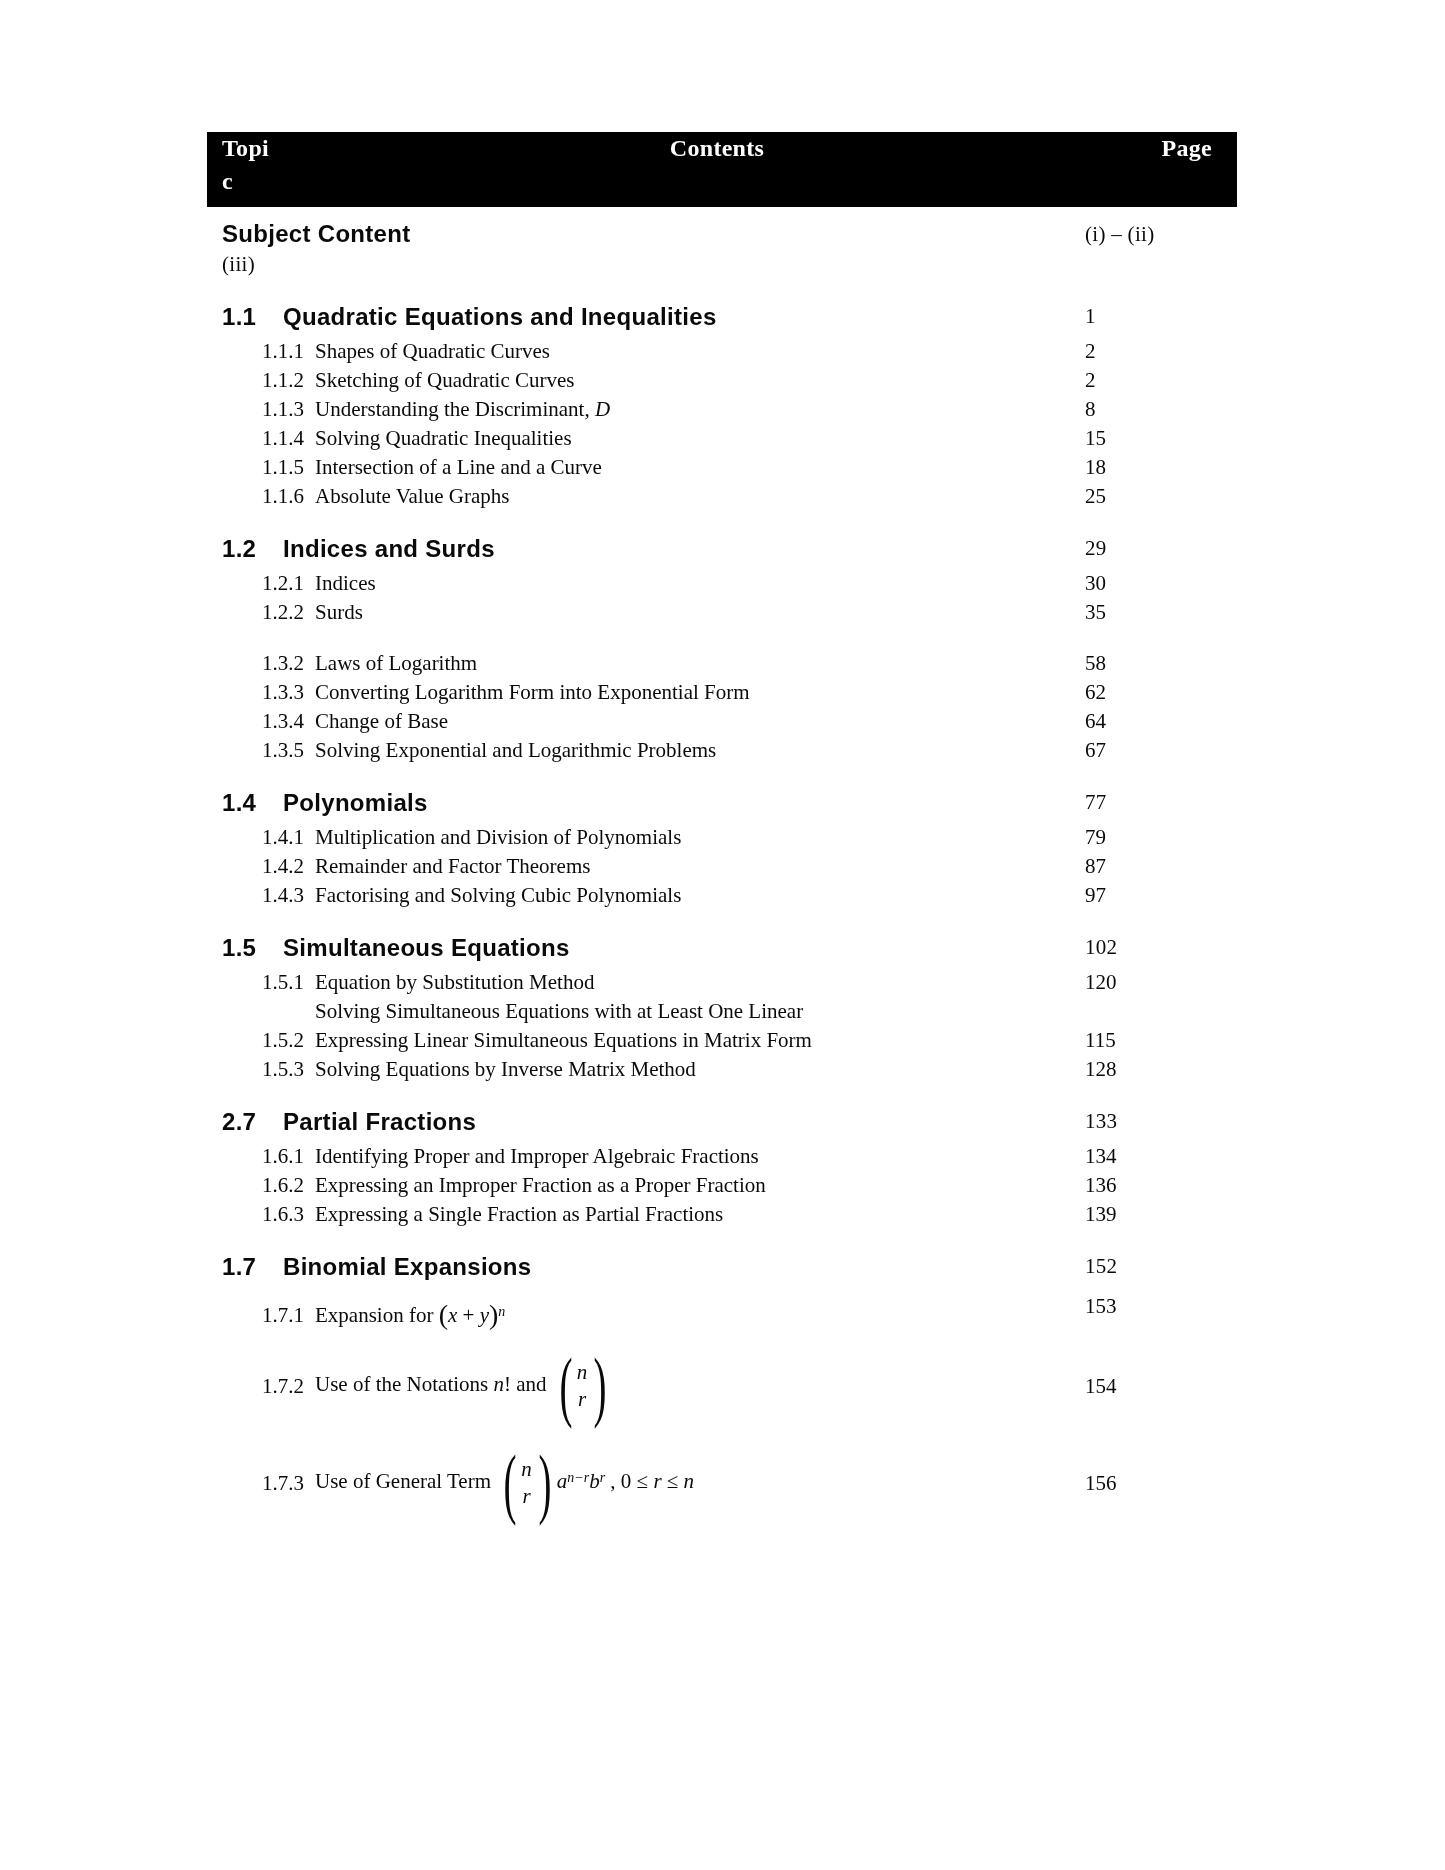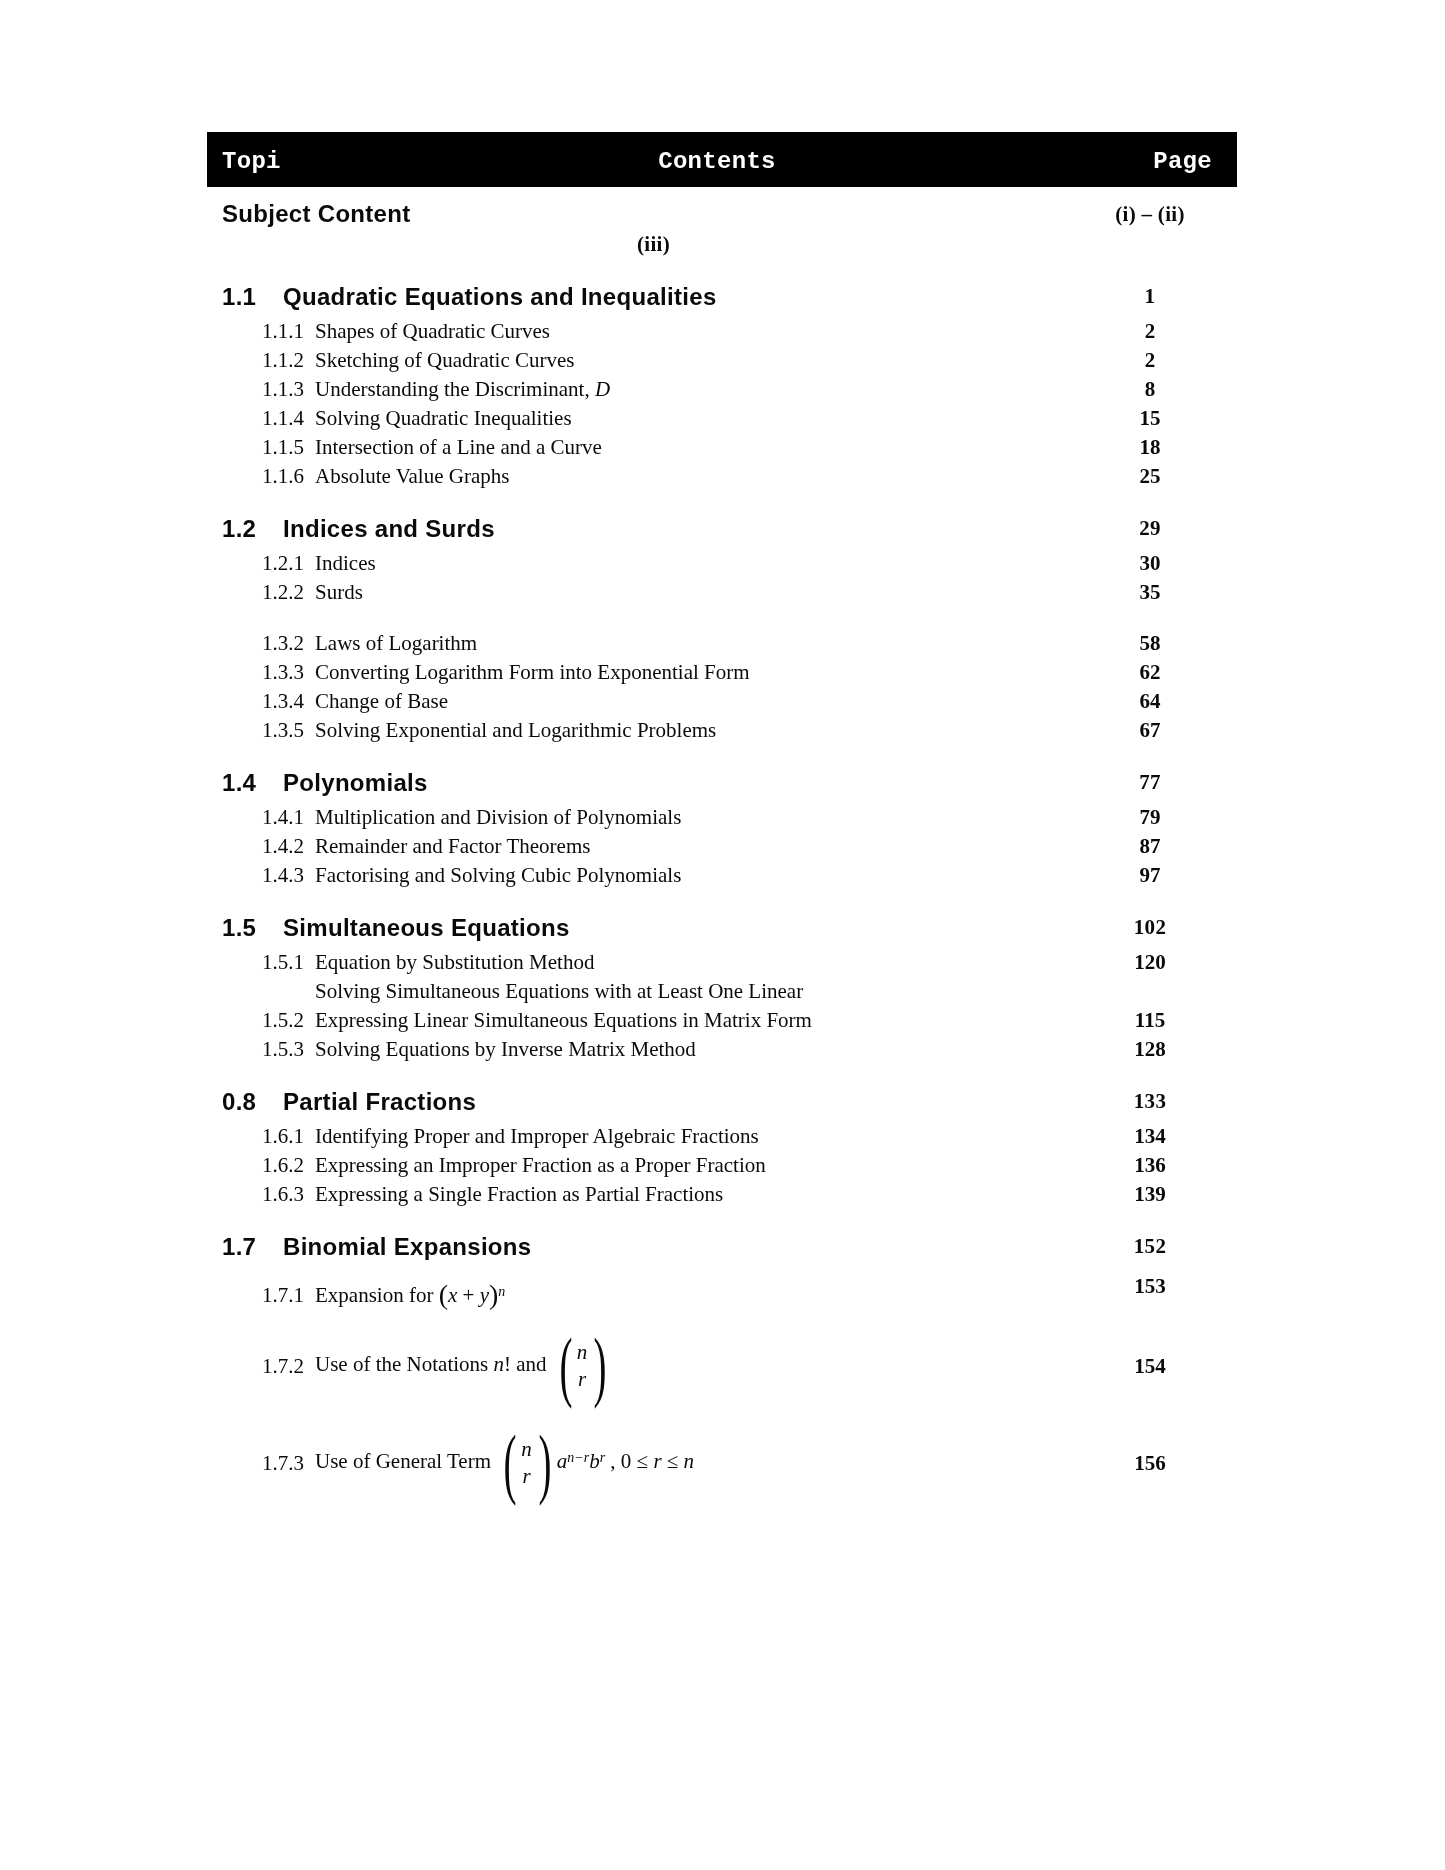--- a/index.html
+++ b/index.html
@@ -5,34 +5,34 @@
   html,body{margin:0;padding:0;}
   body{
     width:1445px;height:1870px;background:#ffffff;position:relative;
     font-family:"Liberation Serif",serif;color:#0a0a0a;
   }
   .content{
     position:absolute;left:207px;top:132px;width:1030px;
   }
   
   .header-bar{
-    background:#000000;color:#ffffff;height:55px;box-sizing:border-box;
+    background:#000000;color:#ffffff;height:75px;box-sizing:border-box;
     display:grid;grid-template-columns:1fr auto 1fr;
-    padding:13px 25px 0 15px;
-    font-family:Liberation Mono, monospace;font-weight:bold;font-size:24px;
+    padding:0 25px 0 15px;
+    font-family:Liberation Serif, serif;font-weight:bold;font-size:24px;
     letter-spacing:.3px;line-height:33px;
   }
   .hb-topic span{display:block;}
   .hb-contents{justify-self:center;align-self:start;}
   .hb-page{justify-self:end;align-self:start;}
   
   .row{padding-right:22px;box-sizing:border-box;}
   .pg{
-    text-align:center;font-family:"Liberation Serif",serif;
-    font-size:21px;font-style:normal;font-weight:bold;align-self:start;
+    font-family:"Liberation Serif",serif;
+    font-size:21px;font-style:normal;font-weight:normal;align-self:start;
   }
   
   .front-matter{margin-top:12px;}
   .fm-row{
     display:grid;grid-template-columns:1fr 130px;padding-left:15px;
     font-family:"Liberation Sans",sans-serif;font-weight:bold;font-size:24px;
     letter-spacing:.3px;line-height:30px;
   }
   .fm-row .pg{line-height:30px;}
   
@@ -250,21 +250,21 @@
           <span></span>
           <span>1.5.3</span>
           <span class="stitle">Solving Equations by Inverse Matrix Method</span>
           <span class="pg">128</span>
         </div>
     </div>
   </div>
 
   <div class="section">
     <div class="sec-head row">
-      <span>0.8</span>
+      <span>2.7</span>
       <span>Partial Fractions</span>
       <span class="pg">133</span>
     </div>
     <div class="sec-items">
       <div class="sub-row row">
           <span></span>
           <span>1.6.1</span>
           <span class="stitle">Identifying Proper and Improper Algebraic Fractions</span>
           <span class="pg">134</span>
         </div>

